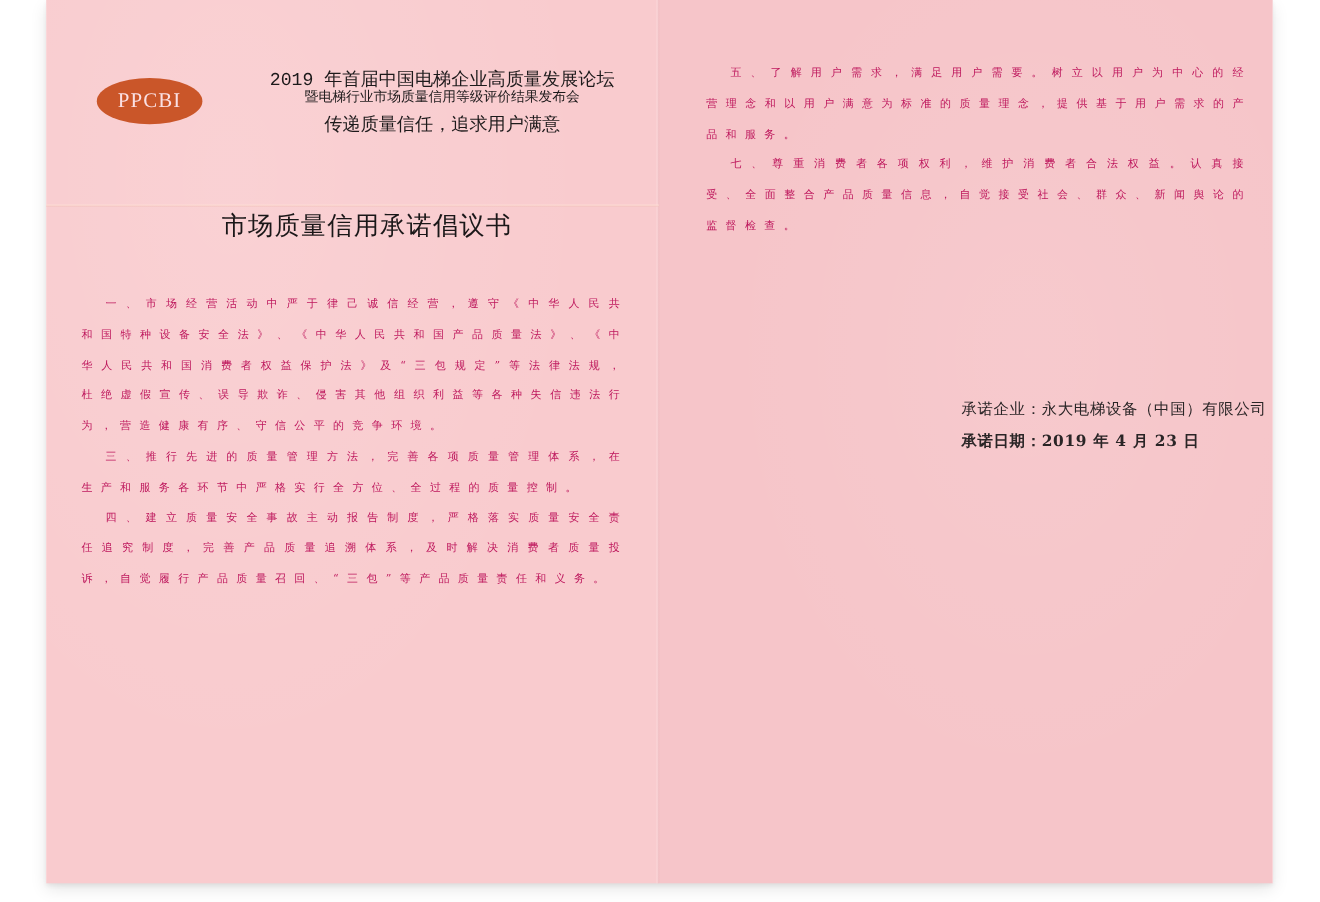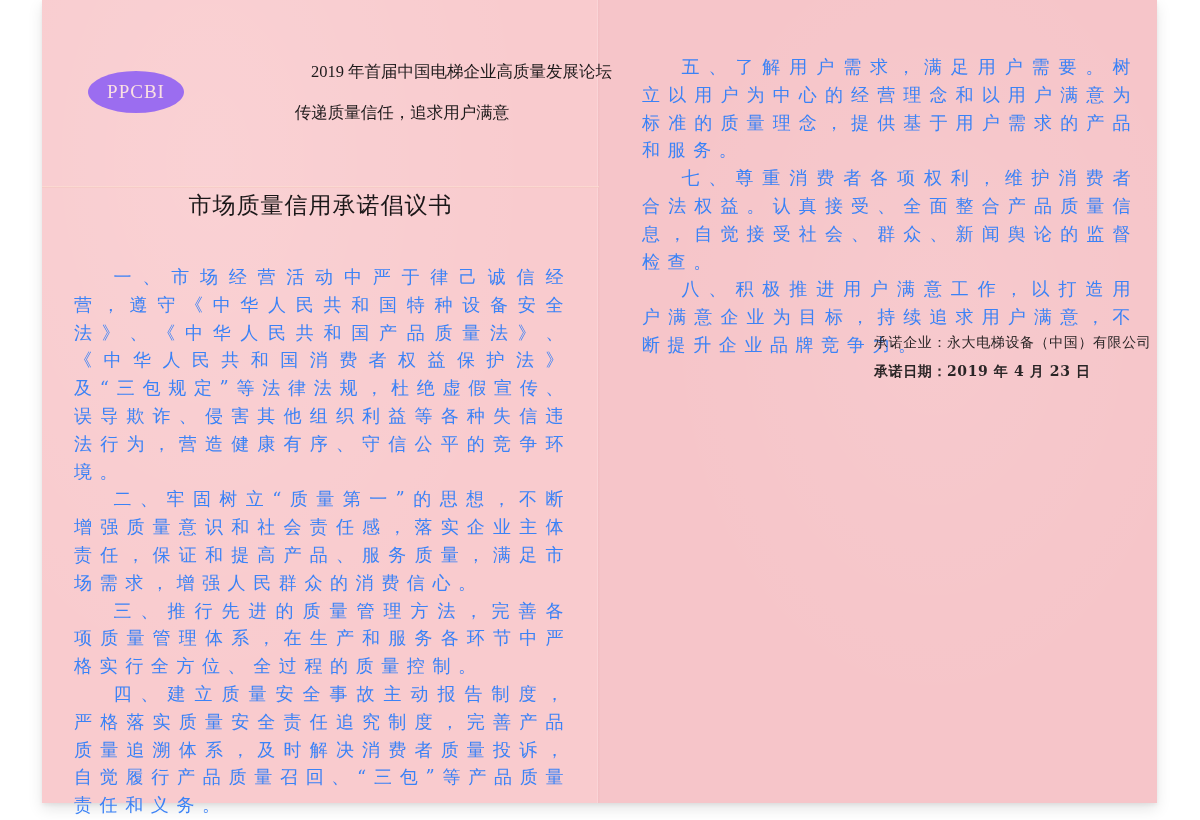--- a/index.html
+++ b/index.html
@@ -59,61 +59,62 @@
   }
 
   
   .logo {
     position: absolute;
     left: 46px;
     top: 71px;
     width: 96px;
     height: 42px;
     border-radius: 50%;
-    background: #8b5cf6;
+    background: #c2410c;
     opacity: 0.85;
     display: flex;
     align-items: center;
     justify-content: center;
   }
   .logo span {
     font-family: "Liberation Serif", "DejaVu Serif", serif;
     font-size: 19px;
     color: #fbe3e6;
     letter-spacing: 1px;
   }
 
   .hdr {
     position: absolute;
     left: 150px;
     width: 420px;
     text-align: center;
     color: #1d1a1b;
     white-space: nowrap;
   }
-  .hdr.l1 { top: 61px; font-size: 16.5px; font-family: Liberation Serif, serif; text-align: right; }
+  .hdr.l1 { top: 61px; font-size: 16.5px; font-family: Liberation Mono, monospace; }
   .hdr.l2 { top: 80px; font-size: 12.5px; font-family: "DejaVu Sans", "Liberation Sans", sans-serif; }
   .hdr.l3 { top: 102px; font-size: 16.5px; font-family: Liberation Sans, sans-serif; }
 
   .doc-title {
     position: absolute;
     left: 0;
     width: 557px;
     top: 190px;
     text-align: center;
     font-family: "DejaVu Sans", "Liberation Sans", sans-serif;
     font-size: 23px;
     color: #1a1718;
     letter-spacing: 1px;
+    padding-left: 13px;
   }
 
   .col {
     position: absolute;
-    color: #3b82f6;
-    font-size: 18px;
+    color: #be185d;
+    font-size: 10px;
     line-height: 27.8px;
     letter-spacing: 7.6px;
     text-align: justify;
   }
   .col p {
     margin: 0;
     text-indent: 2.2em;
   }
   .col.left-col {
     left: 32px;
@@ -126,50 +127,50 @@
     width: 496px;
   }
 
   .sign {
     position: absolute;
     left: 832px;
     color: #2a2526;
     font-size: 14px;
     letter-spacing: 0.6px;
     white-space: nowrap;
+    margin-top: 29px;
   }
   .sign.s1 { top: 334px; }
   .sign.s2 { top: 363px; font-weight: bold; }
 </style>
 </head>
 <body>
 
 <div class="sheet">
   <div class="half left"></div>
   <div class="half right"></div>
   <div class="fold-v"></div>
   <div class="fold-h"></div>
 
   <div class="logo">
     <span>PPCBI</span>
   </div>
 
   <div class="hdr l1">2019 年首届中国电梯企业高质量发展论坛</div>
+  <div class="hdr l2">暨电梯行业市场质量信用等级评价结果发布会</div>
   <div class="hdr l3">传递质量信任，追求用户满意</div>
 
   <div class="doc-title">市场质量信用承诺倡议书</div>
 
   <div class="col left-col">
     <p>一、市场经营活动中严于律己诚信经营，遵守《中华人民共和国特种设备安全法》、《中华人民共和国产品质量法》、《中华人民共和国消费者权益保护法》及“三包规定”等法律法规，杜绝虚假宣传、误导欺诈、侵害其他组织利益等各种失信违法行为，营造健康有序、守信公平的竞争环境。</p>
-    <p>二、牢固树立“质量第一”的思想，不断增强质量意识和社会责任感，落实企业主体责任，保证和提高产品、服务质量，满足市场需求，增强人民群众的消费信心。</p>
     <p>三、推行先进的质量管理方法，完善各项质量管理体系，在生产和服务各环节中严格实行全方位、全过程的质量控制。</p>
     <p>四、建立质量安全事故主动报告制度，严格落实质量安全责任追究制度，完善产品质量追溯体系，及时解决消费者质量投诉，自觉履行产品质量召回、“三包”等产品质量责任和义务。</p>
   </div>
 
   <div class="col right-col">
     <p>五、了解用户需求，满足用户需要。树立以用户为中心的经营理念和以用户满意为标准的质量理念，提供基于用户需求的产品和服务。</p>
     <p>七、尊重消费者各项权利，维护消费者合法权益。认真接受、全面整合产品质量信息，自觉接受社会、群众、新闻舆论的监督检查。</p>
-    <p>八、积极推进用户满意工作，以打造用户满意企业为目标，持续追求用户满意，不断提升企业品牌竞争力。</p>
   </div>
 
   <div class="sign s1">承诺企业：永大电梯设备（中国）有限公司</div>
   <div class="sign s2">承诺日期：2019 年 4 月 23 日</div>
 </div>
 
 </body></html>

